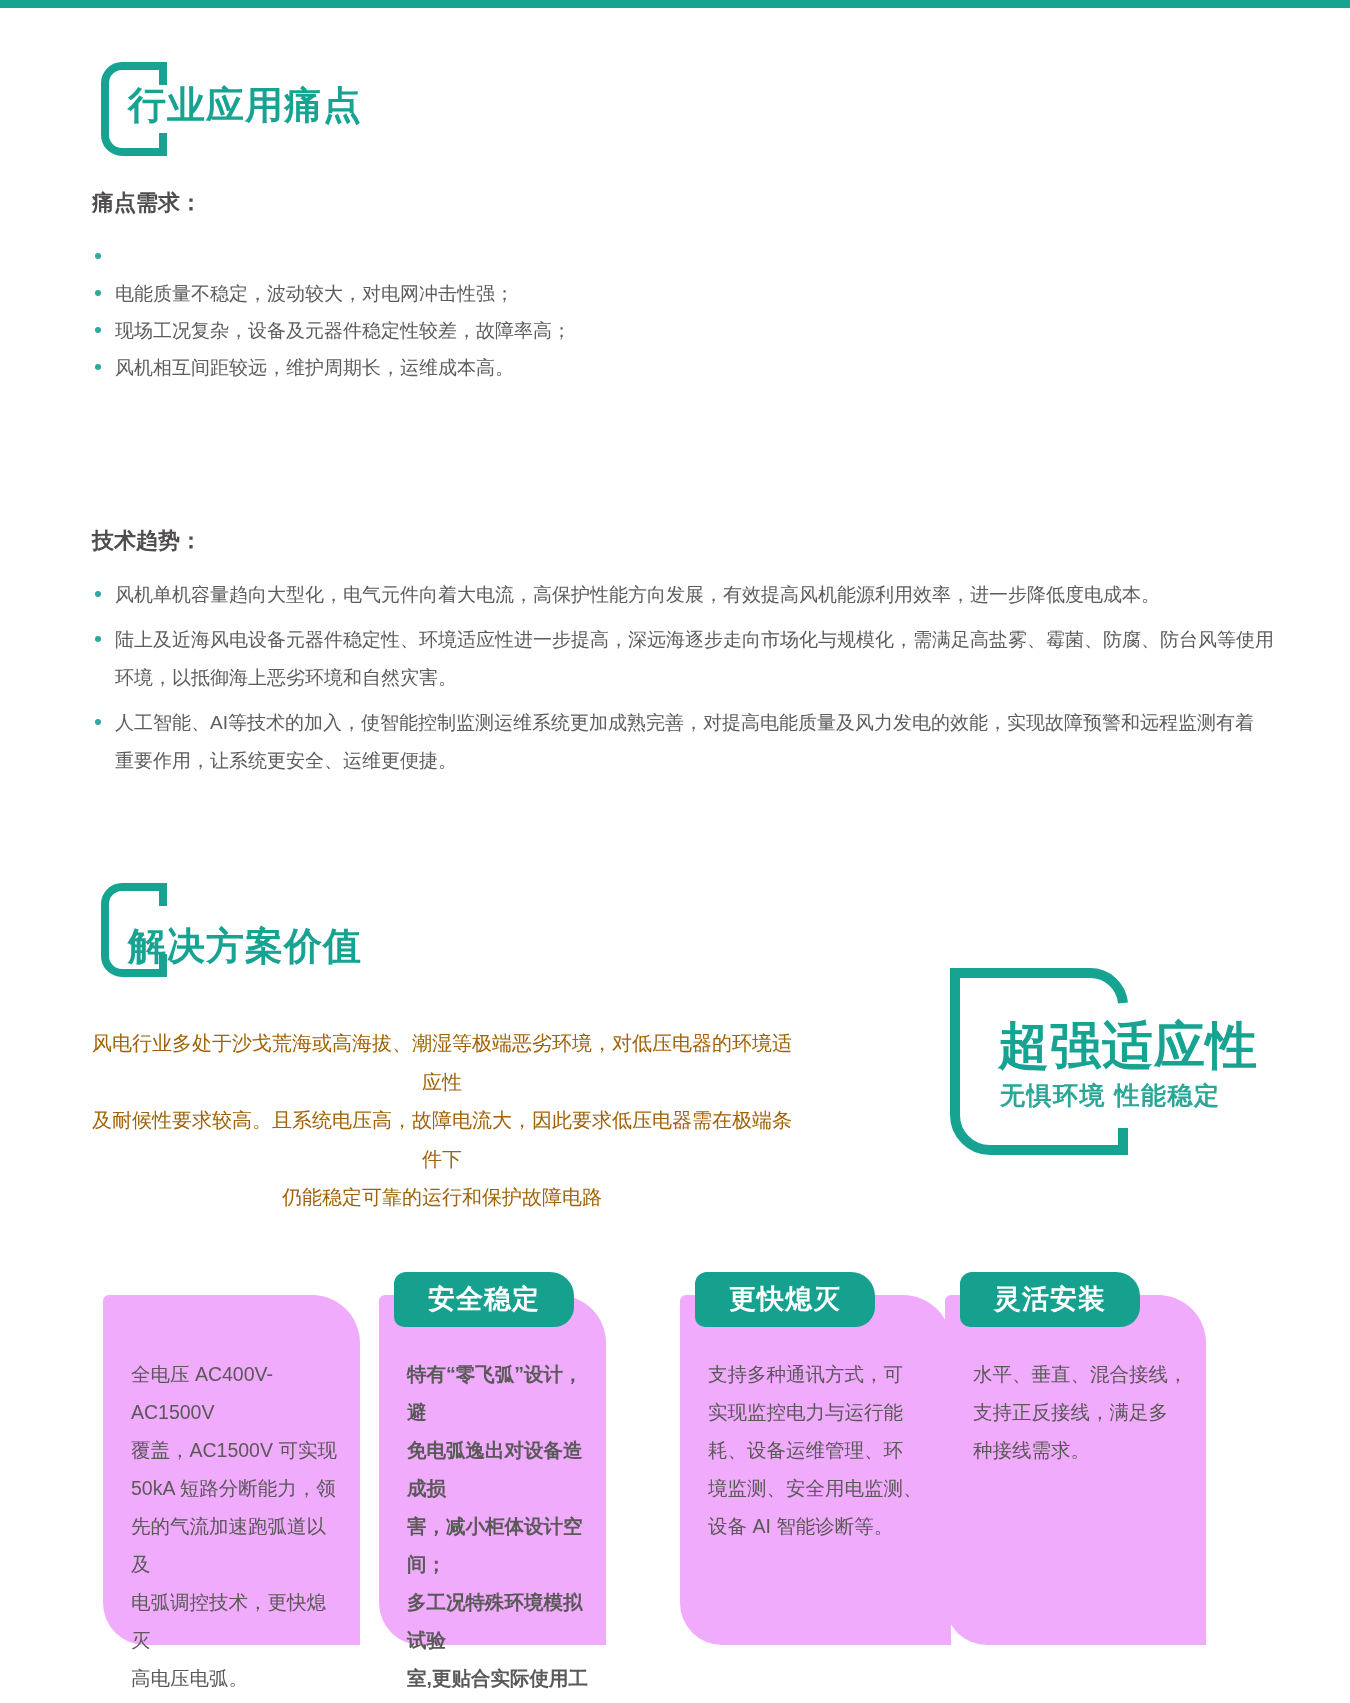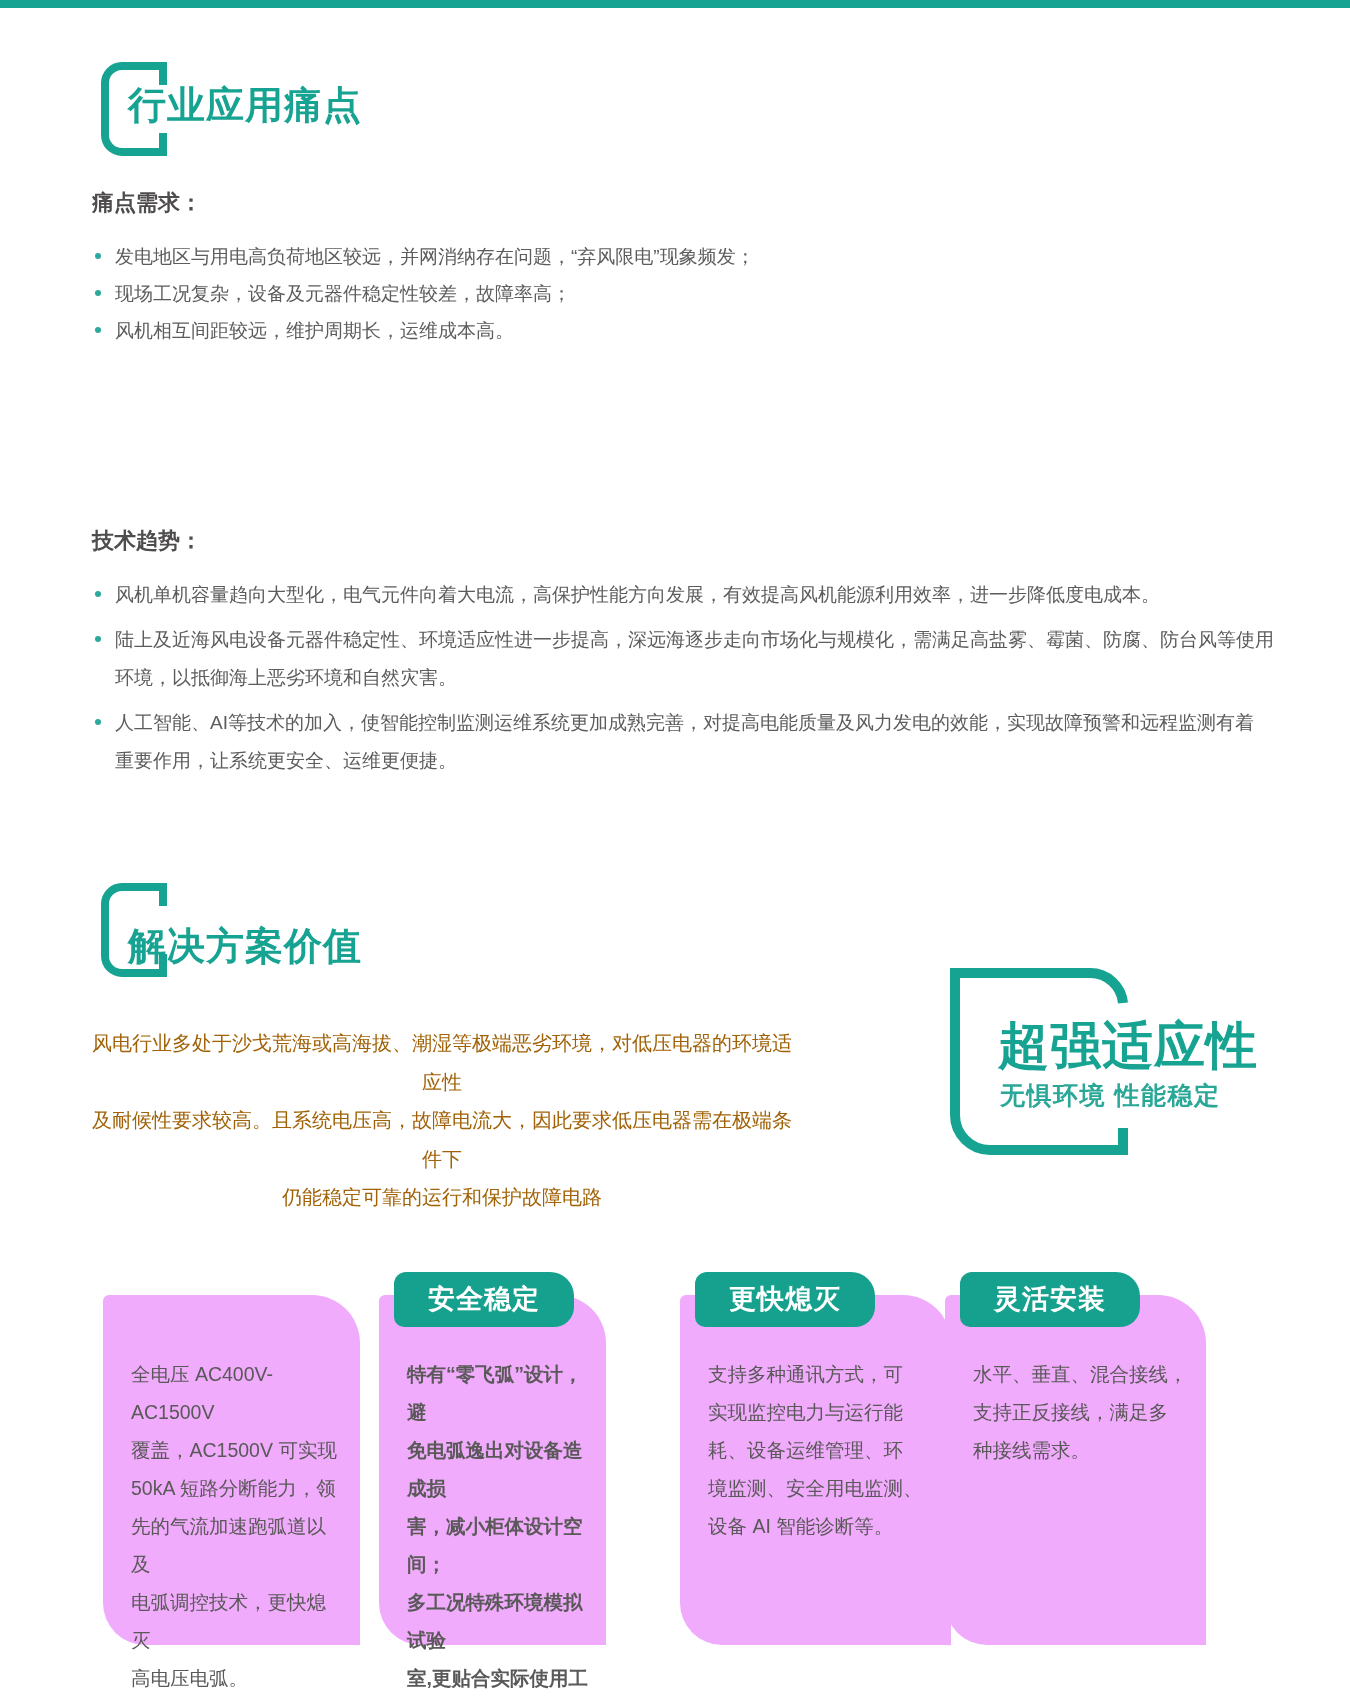--- a/index.html
+++ b/index.html
@@ -80,21 +80,24 @@
       <path class="icon-path" stroke-width="8" d="M68 28 V9 H27 A17 17 0 0 0 10 26 V78 A17 17 0 0 0 27 95 H68 V76"></path>
     </svg>
   </div>
   <div class="sec-title" style="left:128px;top:86px;">行业应用痛点</div>
 
   <div class="sub-label" style="left:92px;top:190px;">痛点需求：</div>
 
   <div class="bullet-list pain-list" style="top:238px;">
     <div class="bullet-item">
       <span class="dot"></span>
-      <span class="bullet-text">发电地区与用电高负荷地区较远，并网消纳存在问题，“弃风限电”现象频发；</span>
+    </div>
+    <div class="bullet-item">
+      <span class="dot"></span>
+      <span class="bullet-text">电能质量不稳定，波动较大，对电网冲击性强；</span>
     </div>
     <div class="bullet-item">
       <span class="dot"></span>
       <span class="bullet-text">现场工况复杂，设备及元器件稳定性较差，故障率高；</span>
     </div>
     <div class="bullet-item">
       <span class="dot"></span>
       <span class="bullet-text">风机相互间距较远，维护周期长，运维成本高。</span>
     </div>
   </div>

